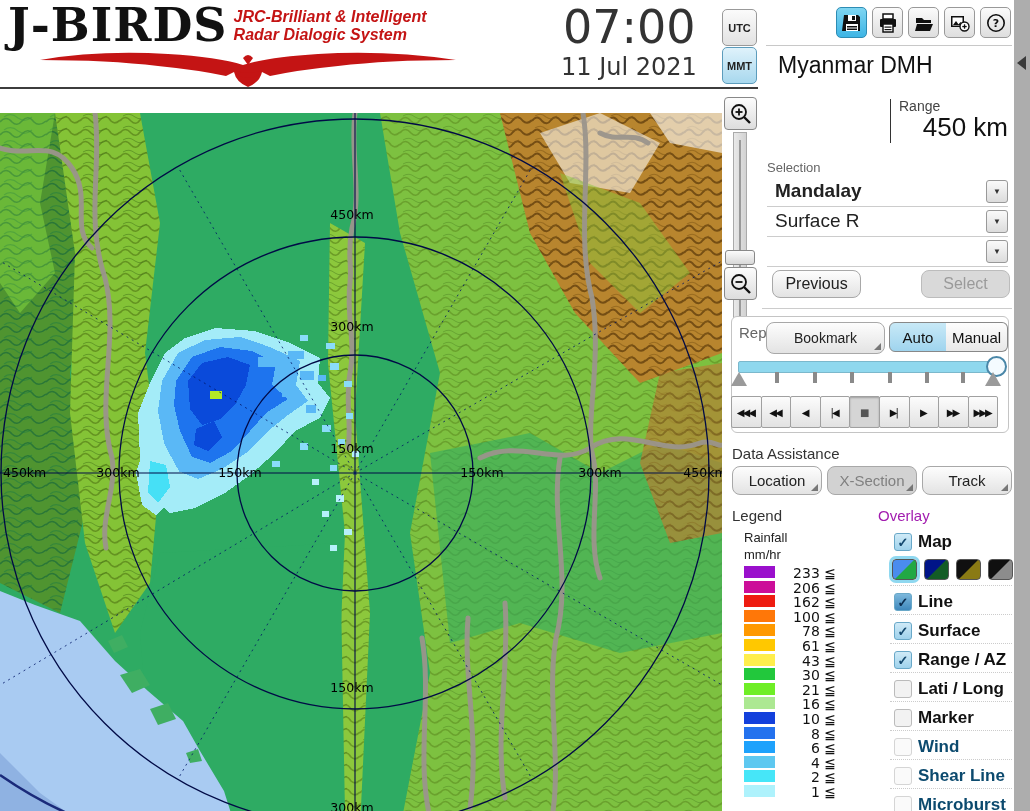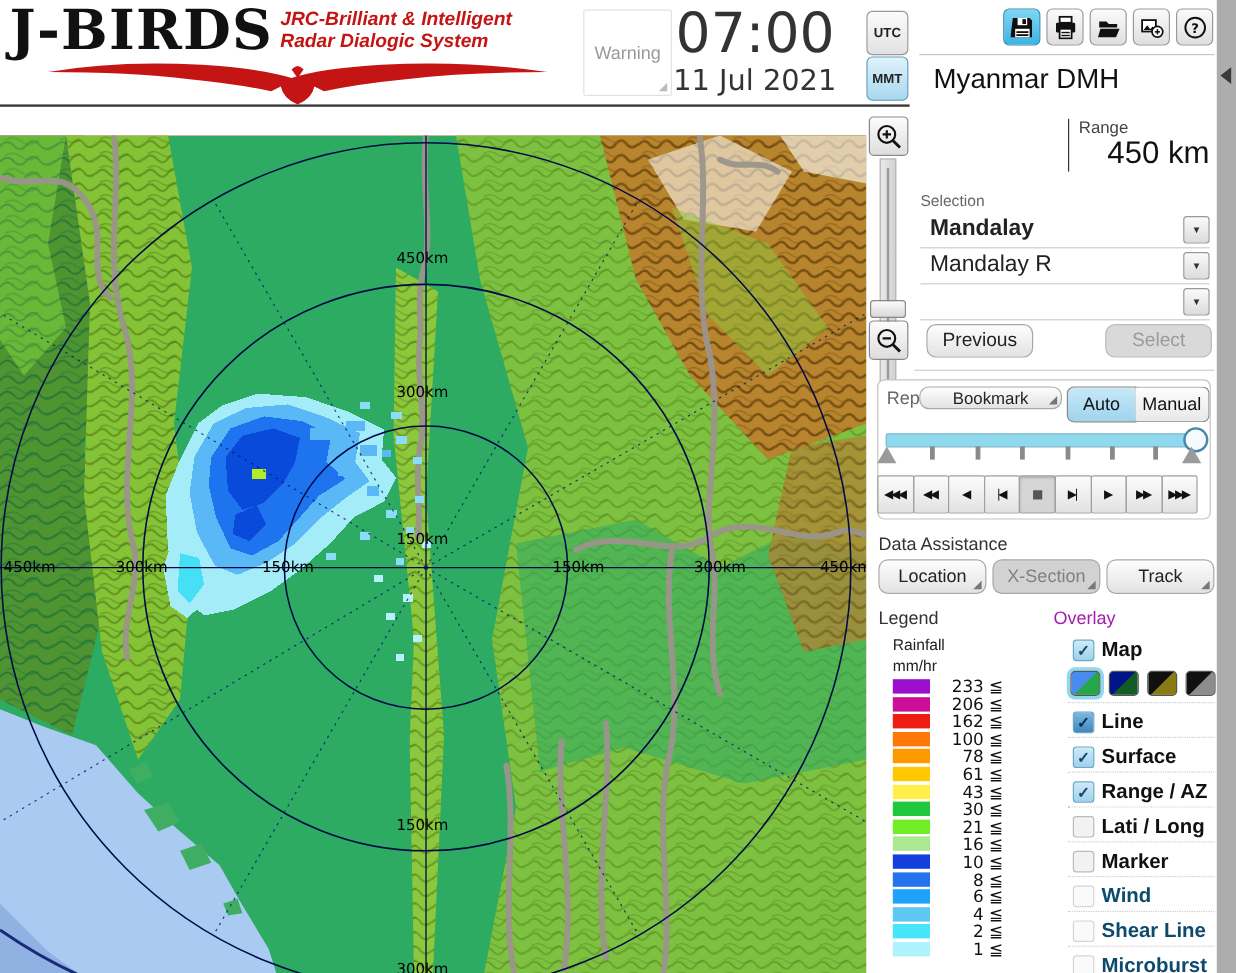--- a/index.html
+++ b/index.html
@@ -71,21 +71,21 @@
   .btn.pressed { background:#d2d2d2; color:#808080; }
 
   .previous-btn { left:772px; top:270px; width:89px; height:28px; font-size:16px; }
   .select-btn   { left:921px; top:270px; width:89px; height:28px; font-size:16px; }
 
   .panel-sep { left:762px; top:308px; width:250px; height:1px; background:#ccc; }
 
   .replay-box { left:731px; top:316px; width:278px; height:117px;
                 border:1px solid #c4c4c4; border-radius:6px; background:#fff; }
   .replay-label { left:739px; top:324px; font-size:15px; color:#666; }
-  .bookmark-btn { left:766px; top:322px; width:119px; height:19px; font-size:14px; }
+  .bookmark-btn { left:766px; top:322px; width:119px; height:32px; font-size:14px; }
   .auto-btn { left:889px; top:322px; width:58px; height:30px; font-size:15px;
               border:1px solid #888; border-radius:6px 0 0 6px;
               background:linear-gradient(#c8e9f7,#9fd4ee); color:#111;
               display:flex; align-items:center; justify-content:center; }
   .manual-btn { left:946px; top:322px; width:62px; height:30px; font-size:15px;
               border:1px solid #888; border-left:none; border-radius:0 6px 6px 0;
               background:linear-gradient(#fdfdfd,#e8e8e8); color:#111;
               display:flex; align-items:center; justify-content:center; }
 
   .replay-track { left:738px; top:361px; width:262px; height:12px; background:#8fd8ee;
@@ -152,23 +152,20 @@
 
   <div class="abs logo">
     <span class="logo-title">J-BIRDS</span><span class="logo-sub"><span>JRC-Brilliant &amp; Intelligent</span><br><span>Radar Dialogic System</span></span>
     <svg class="eagle" width="420" height="40" viewBox="0 0 420 40">
       <path fill="#c41414" d="M2,12 Q60,2 130,6 Q180,9 205,17 Q230,9 280,6 Q350,2 418,12 Q350,12 300,18 Q260,22 232,28 L224,24 Q222,34 210,39 Q198,34 196,24 L188,28 Q160,22 120,18 Q70,12 2,12 Z"></path>
       <path fill="#c41414" d="M205,10 q5,-6 10,0 l-5,7 Z"></path>
       <path fill="#c41414" d="M196,22 q14,6 28,0 q-4,8 -14,8 q-10,0 -14,-8 Z"></path>
     </svg>
   </div>
 
-  <div class="abs warning-btn corner corner-lite">
-    <span>Warning</span>
-  </div>
 
   <div class="abs clock-time">07:00</div>
   <div class="abs clock-date">11 Jul 2021</div>
 
   <div class="abs tz-btn tz-utc">UTC</div>
   <div class="abs tz-btn tz-mmt">MMT</div>
 
   <div class="abs toolbar">
     <div class="tool-btn active">
       <svg width="20" height="20" viewBox="0 0 20 20">
@@ -391,21 +388,21 @@
   <div class="abs range-label">Range</div>
   <div class="abs range-value">450 km</div>
 
   <div class="abs selection-label">Selection</div>
 
   <div class="abs dd-row" style="top:178px;font-weight:bold;">
     <span class="dd-value">Mandalay</span>
     <span class="dd-btn">▼</span>
   </div>
   <div class="abs dd-row" style="top:208px;">
-    <span class="dd-value">Mandalay R</span>
+    <span class="dd-value">Surface R</span>
     <span class="dd-btn">▼</span>
   </div>
   <div class="abs dd-row" style="top:238px;">
     <span class="dd-value"></span>
     <span class="dd-btn">▼</span>
   </div>
 
   <div class="abs btn previous-btn">Previous</div>
   <div class="abs btn disabled select-btn">Select</div>
 

